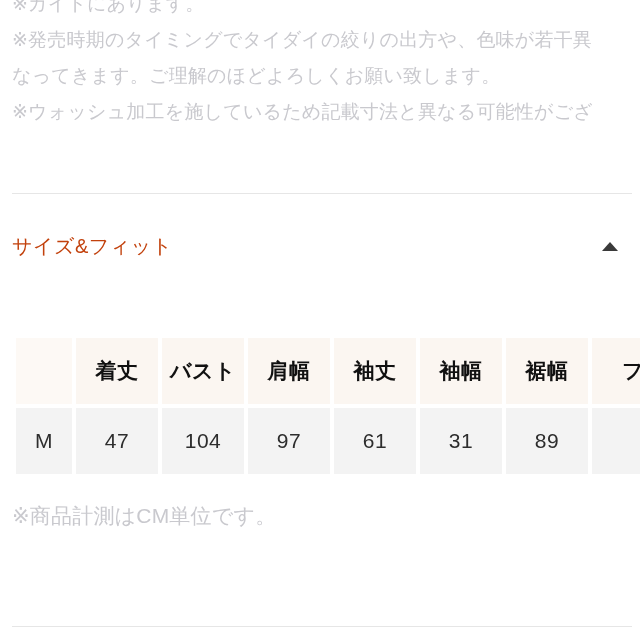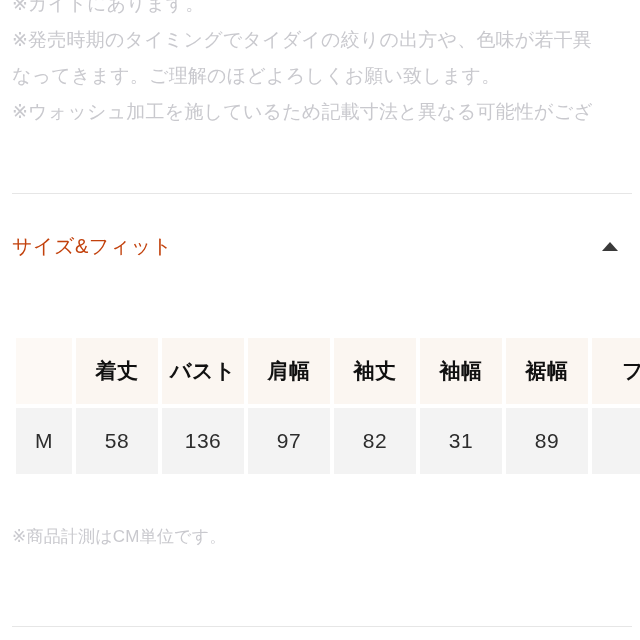--- a/index.html
+++ b/index.html
@@ -124,23 +124,23 @@
     color: #2d2d2d;
     font-size: 21px;
     font-weight: normal;
     letter-spacing: 0.5px;
   }
 
   
   .footnote {
     position: absolute;
     left: 12px;
-    top: 528px;
+    top: 505px;
     color: #c9c9ce;
-    font-size: 17px;
+    font-size: 21px;
     line-height: 1;
     letter-spacing: 0.2px;
     white-space: nowrap;
   }
 </style>
 </head>
 <body>
 
 <div class="page">
 
@@ -177,24 +177,24 @@
         <th>肩幅</th>
         <th>袖丈</th>
         <th>袖幅</th>
         <th>裾幅</th>
         <th>フ</th>
       </tr>
     </thead>
     <tbody>
       <tr>
         <td>M</td>
-        <td>58</td>
-        <td>136</td>
+        <td>47</td>
+        <td>104</td>
         <td>97</td>
-        <td>82</td>
+        <td>61</td>
         <td>31</td>
         <td>89</td>
         <td></td>
       </tr>
     </tbody>
   </table>
 
   <div class="footnote">※商品計測はCM単位です。</div>
 
   <div class="divider bottom-rule"></div>

